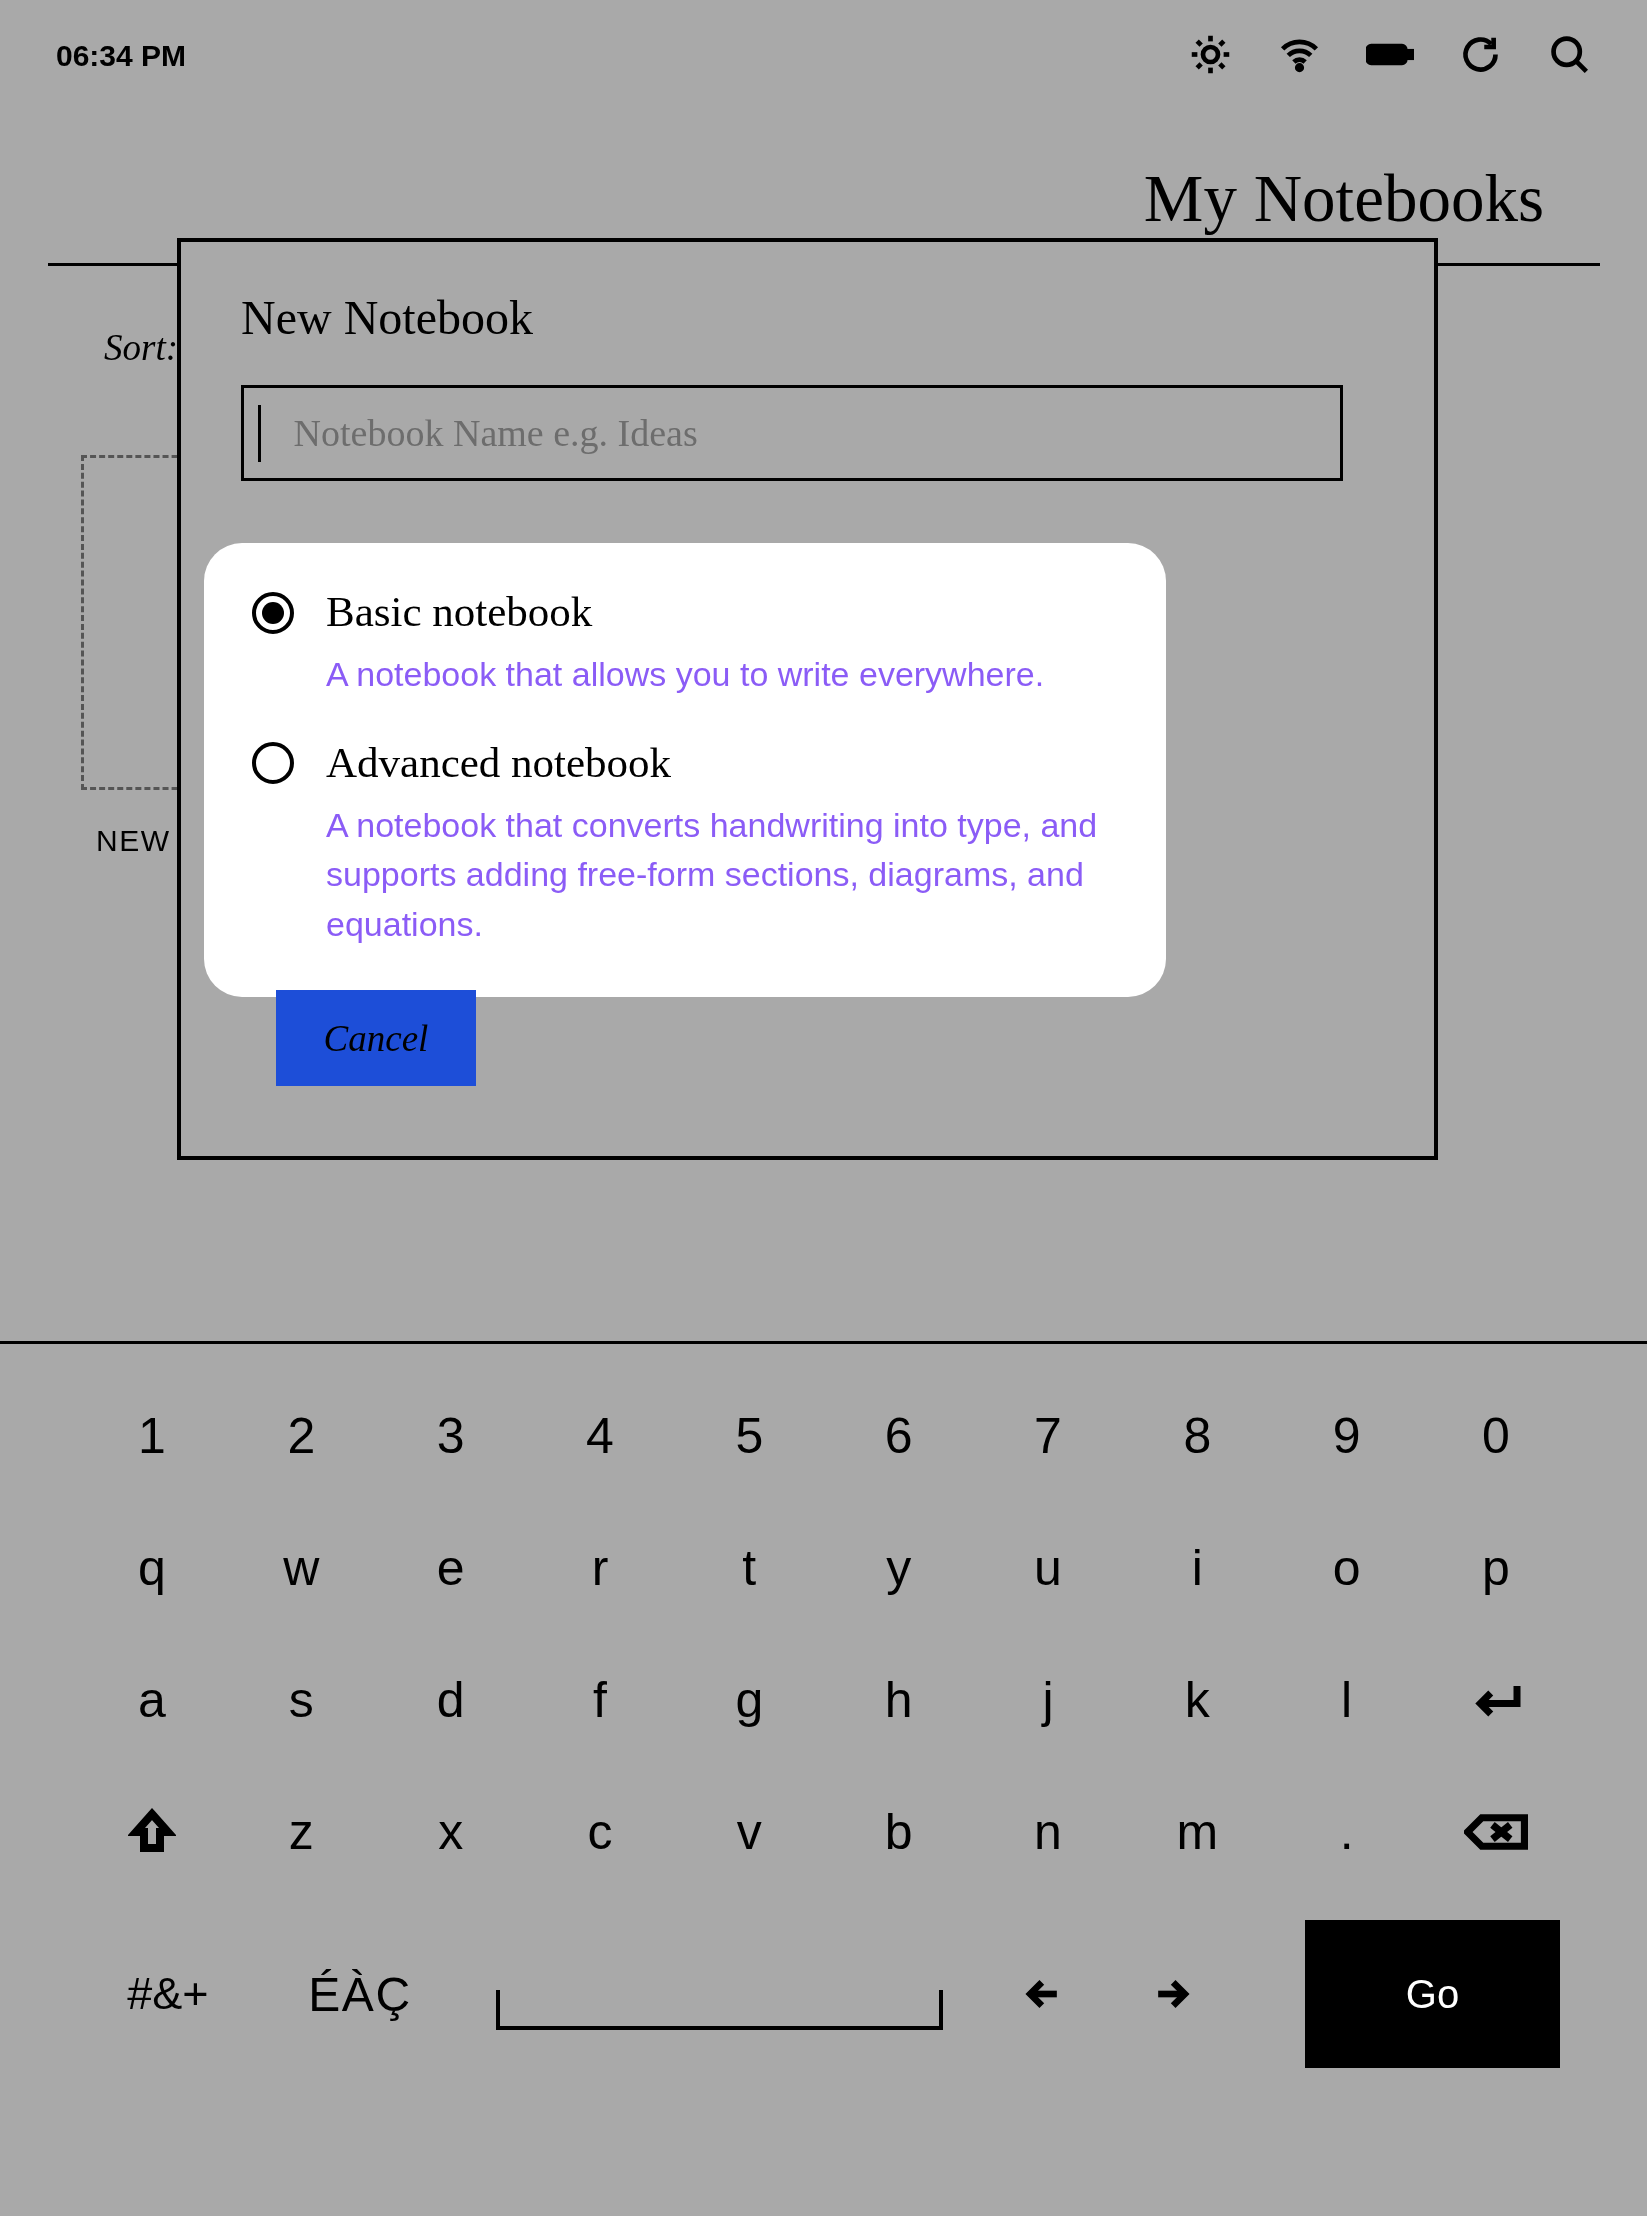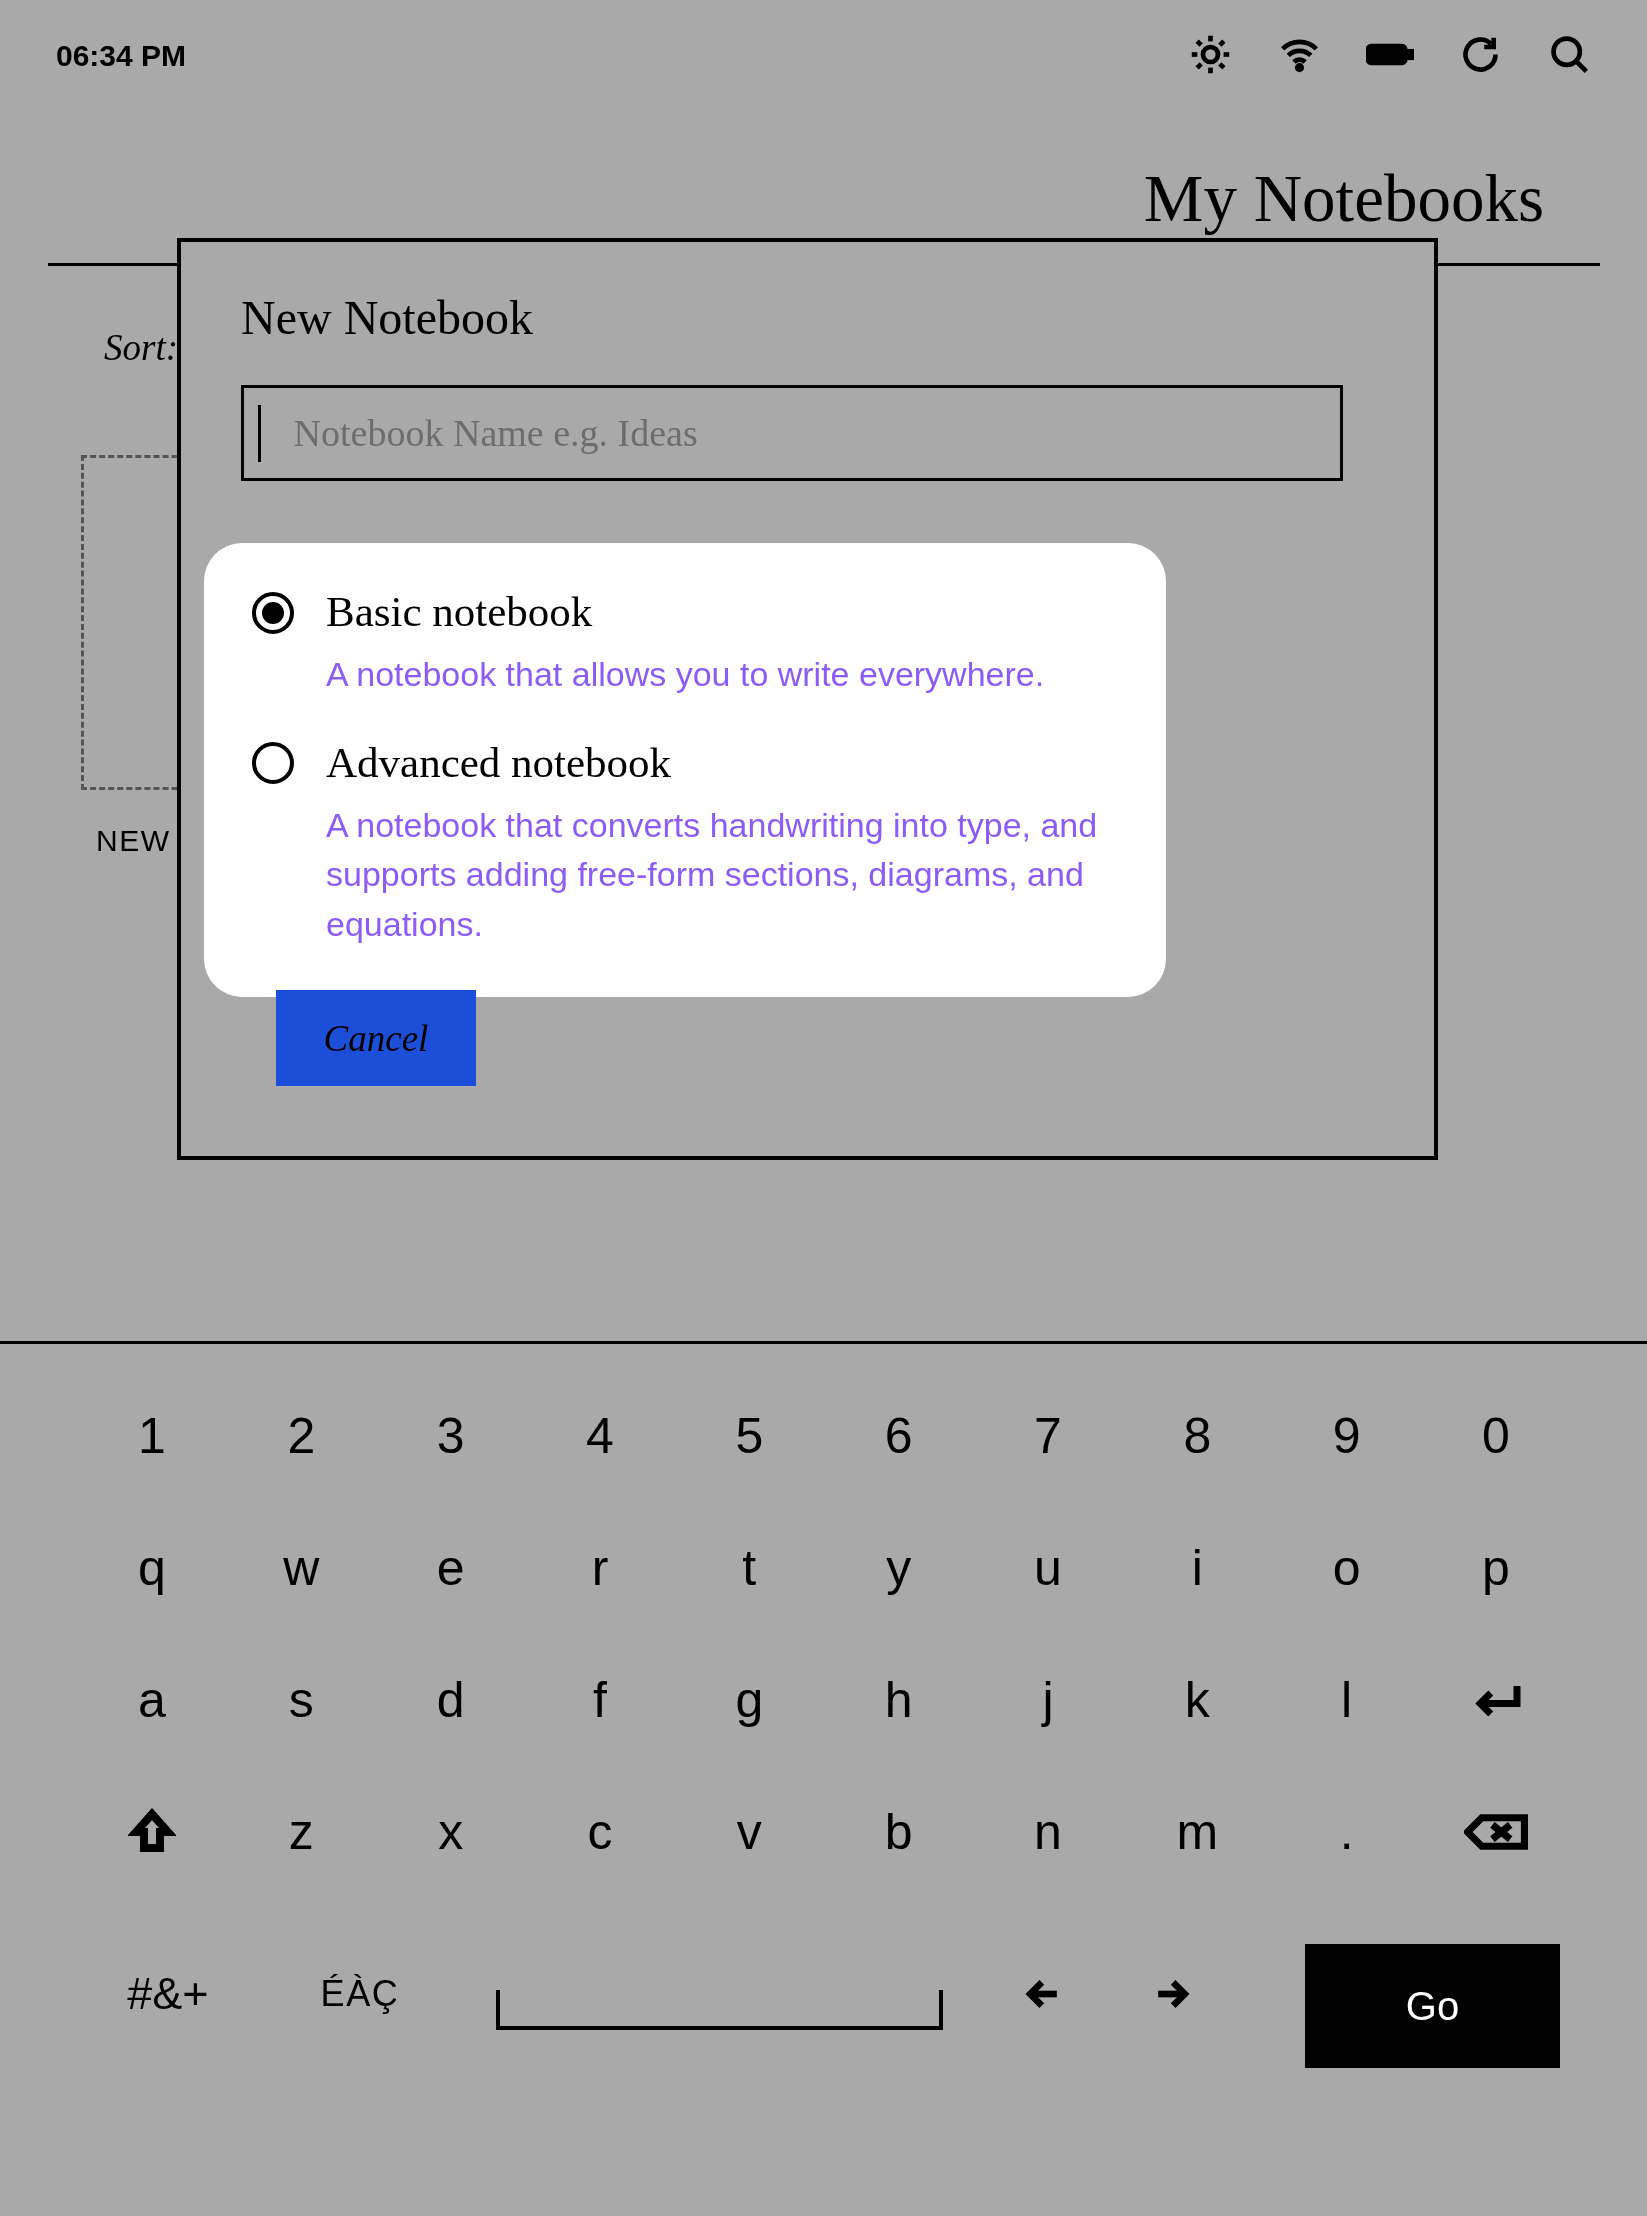--- a/index.html
+++ b/index.html
@@ -218,50 +218,49 @@
     font-family: -apple-system, Helvetica, Arial, sans-serif;
     font-size: 50px;
     color: #000;
     width: 128px;
     text-align: center;
     display: flex;
     align-items: center;
     justify-content: center;
     height: 88px;
   }
-  .kkey.accent { font-size: 36px; letter-spacing: 1.6px; width: 176px; }
+  .kkey.accent { font-size: 48px; letter-spacing: 1.6px; width: 176px; }
   .kkey.symbols { font-size: 45px; width: 160px; }
   .kkey svg { stroke: #000; fill: none; stroke-width: 4; }
   .krow.bottom { justify-content: flex-start; gap: 24px; }
   .spacebar {
     width: 495px;
     height: 72px;
     display: flex;
     align-items: flex-end;
     justify-content: center;
   }
   .spacebar-line {
     width: 447px;
     height: 40px;
     border-left: 4px solid #000;
     border-right: 4px solid #000;
     border-bottom: 4px solid #000;
   }
   .go-btn {
     width: 255px;
-    height: 124px;
+    height: 148px;
     background: #000;
     color: #fff;
     font-family: -apple-system, Helvetica, Arial, sans-serif;
     font-size: 40px;
     display: flex;
     align-items: center;
     justify-content: center;
     margin-left: auto;
-    margin-top: 24px;
   }
   .arrow-key { width: 104px; }
 </style>
 </head>
 <body>
 
 <div class="status-bar">
   <div class="status-time">06:34 PM</div>
   <div class="status-icons">
     <span>

